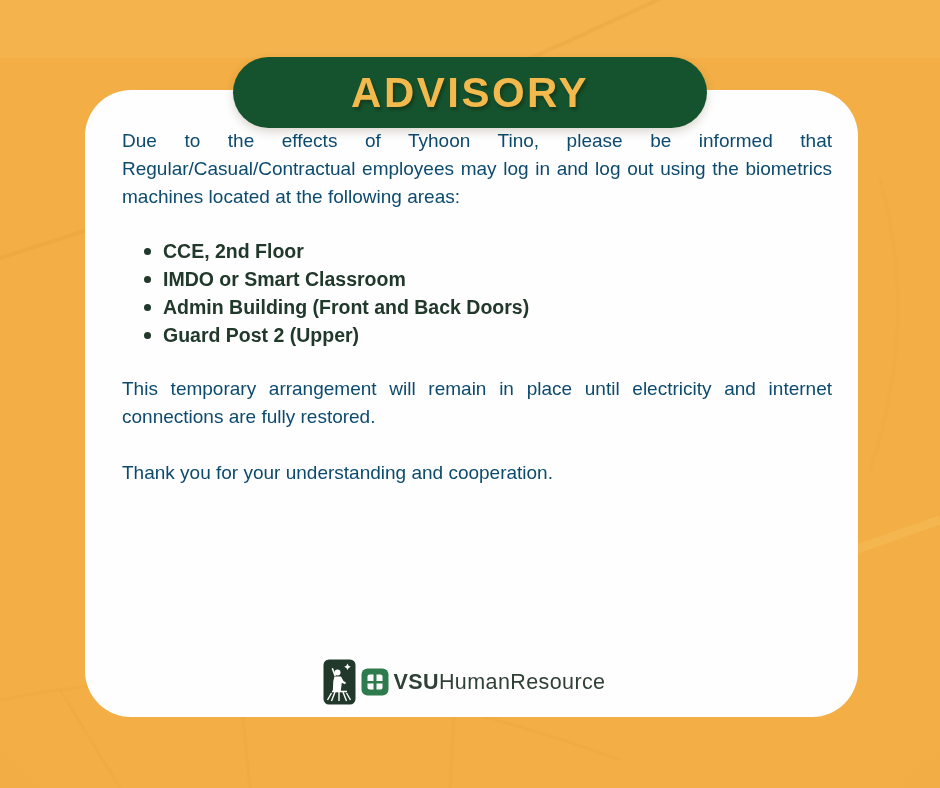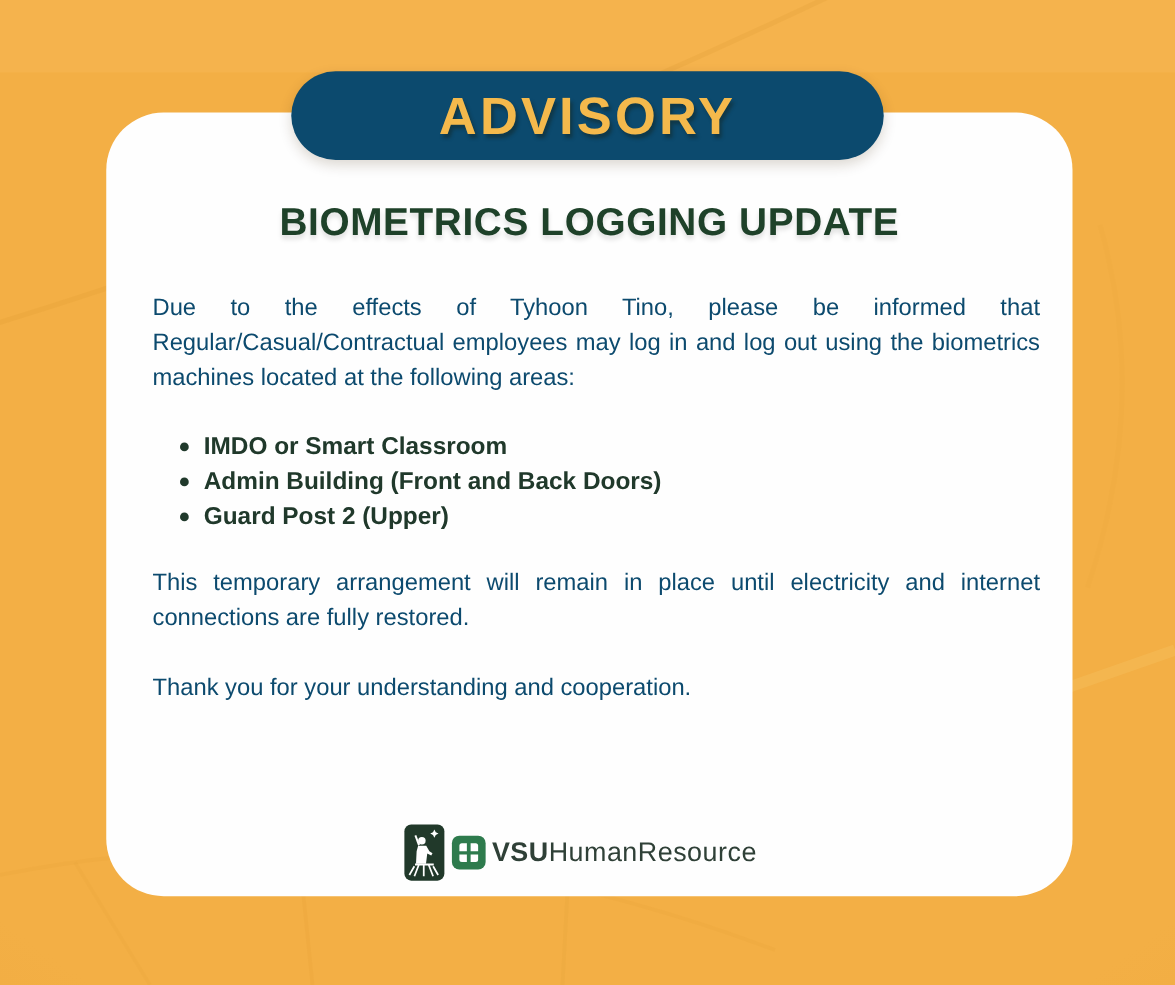--- a/index.html
+++ b/index.html
@@ -18,21 +18,21 @@
   .bg-top-band {
     position: absolute; left: 0; top: 0; right: 0; height: 58px;
     background: #F5B34D;
   }
   .bg-texture { position: absolute; inset: 0; }
 
   
   .pill {
     position: absolute; top: 57px; left: 233px;
     width: 474px; height: 71px;
-    background: #0c4a6e; border-radius: 36px;
+    background: #14532d; border-radius: 36px;
     display: flex; align-items: center; justify-content: center;
     z-index: 3;
     box-shadow: 0 4px 10px rgba(60, 40, 0, 0.18);
   }
   .pill-label {
     font-size: 42px; font-weight: 700; letter-spacing: 2.5px;
     color: #F4B94C;
     text-shadow: 2px 3px 3px rgba(20, 25, 10, 0.38);
   }
 
@@ -93,25 +93,25 @@
   <path d="M -40 270 Q 330 160 720 -30" stroke="#D8982F" stroke-width="4" fill="none" opacity="0.18"></path>
   <path d="M 540 660 L 940 520" stroke="#F8C86A" stroke-width="9" fill="none" opacity="0.28"></path>
   <path d="M 0 700 Q 300 640 620 760" stroke="#E09F33" stroke-width="3" fill="none" opacity="0.14"></path>
   <path d="M 250 788 L 235 640" stroke="#DE9E34" stroke-width="3" fill="none" opacity="0.16"></path>
   <path d="M 450 788 L 460 600" stroke="#DE9E34" stroke-width="3" fill="none" opacity="0.14"></path>
   <path d="M 120 788 L 60 690" stroke="#DE9E34" stroke-width="3" fill="none" opacity="0.12"></path>
   <path d="M 880 180 Q 920 320 870 470" stroke="#E5A63A" stroke-width="4" fill="none" opacity="0.12"></path>
 </svg>
 
 <div class="card">
-  <h1 class="title">BIOMETRICS LOGGING UPDATE</h1>
 
   <p class="para intro">Due to the effects of Tyhoon Tino, please be informed that Regular/Casual/Contractual employees may log in and log out using the biometrics machines located at the following areas:</p>
 
   <ul class="locations">
+    <li>CCE, 2nd Floor</li>
     <li>IMDO or Smart Classroom</li>
     <li>Admin Building (Front and Back Doors)</li>
     <li>Guard Post 2 (Upper)</li>
   </ul>
 
   <p class="para arrangement">This temporary arrangement will remain in place until electricity and internet connections are fully restored.</p>
 
   <p class="para thanks">Thank you for your understanding and cooperation.</p>
 
   <div class="footer">

